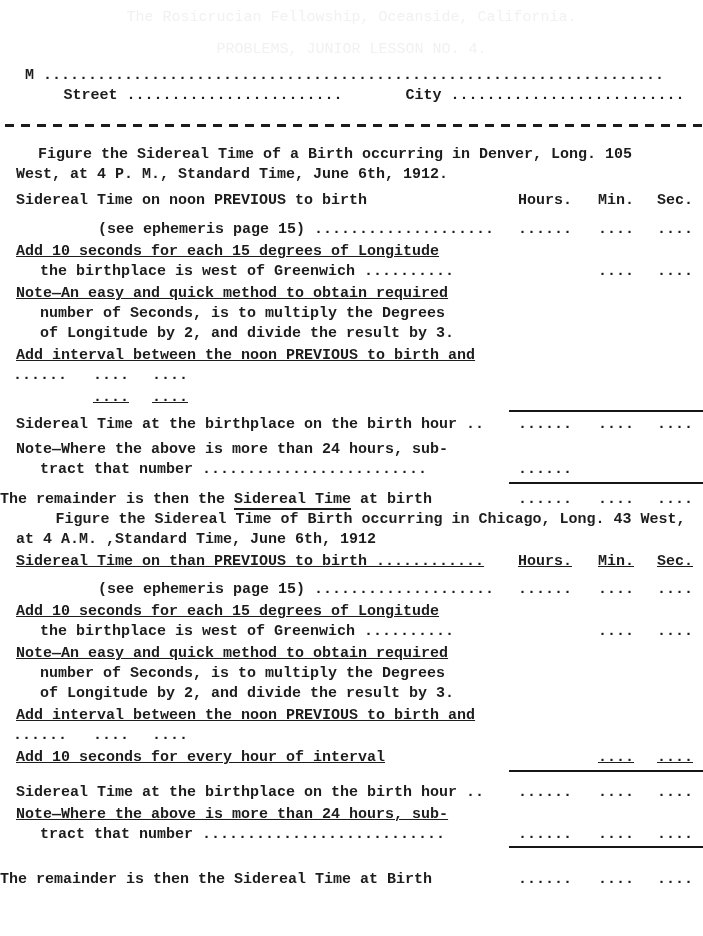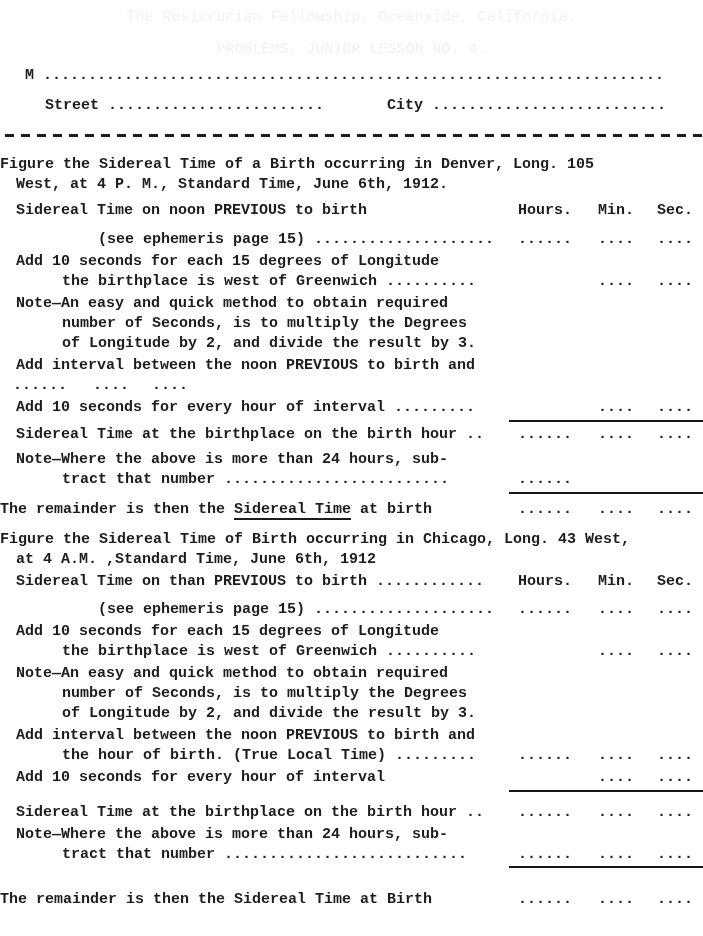--- a/index.html
+++ b/index.html
@@ -17,26 +17,26 @@
   .lt{flex:none;width:505px;box-sizing:border-box;white-space:pre;overflow:hidden;}
   .cell{flex:none;text-align:center;white-space:pre;overflow:hidden;}
   .ch{width:80px;}
   .cm{width:62px;}
   .cs{width:56px;}
   .rule{height:2px;background:#161616;width:194px;margin-left:509px;}
   .ghost{width:703px;text-align:center;color:#f1f1f1;font-weight:400;white-space:pre;overflow:hidden;}
   .dashes{height:3px;width:698px;margin-left:5px;
     background:repeating-linear-gradient(90deg,#1c1c1c 0 9px,transparent 9px 16px);}
   .ul{border-bottom:2px solid #1d1d1d;}
-  .pl8{padding-left:16px;}  .pl25{padding-left:25px;} .pl38{}
-  .pl42{padding-left:62px;}.pl45{padding-left:45px;} .pl70{}
+  .pl8{padding-left:16px;}  .pl25{padding-left:25px;} .pl38{padding-left:38px;}
+  .pl42{padding-left:40px;}.pl45{padding-left:45px;} .pl70{}
   .pl73{padding-left:98px;}
-  .mt1{margin-top:1px;}  .mt2{margin-top:2px;}  .mt3{margin-top:3px;}
+  .mt1{margin-top:1px;}  .mt2{margin-top:2px;text-decoration:underline;}  .mt3{margin-top:3px;}
   .mt5{margin-top:5px;}  .mt6{margin-top:6px;}  .mt8{margin-top:8px;}
-  .mt9{margin-top:9px;}  .mt10{margin-top:10px;}.mt11{margin-top:11px;}
+  .mt9{margin-top:9px;}  .mt10{text-align:center;}.mt11{margin-top:11px;}
   .mt12{margin-top:12px;}.mt18{margin-top:18px;}.mt22{margin-top:22px;}
 </style>
 </head>
 <body>
 
 <div class="ghost mt8">The Rosicrucian Fellowship, Oceanside, California.</div>
 <div class="ghost mt12">PROBLEMS, JUNIOR LESSON NO. 4.</div>
 
 <div class="full pl25 mt6">M .....................................................................</div>
 <div class="full pl45 mt10">Street ........................       City ..........................</div>
@@ -73,21 +73,20 @@
 <div class="full pl42">of Longitude by 2, and divide the result by 3.</div>
 
 <div class="full pl8 mt2">Add interval between the noon PREVIOUS to birth and</div>
 <div class="row">
   <div class="cell ch">......</div>
   <div class="cell cm">....</div>
   <div class="cell cs">....</div>
 </div>
 
 <div class="row mt2">
-  <div class="lt pl8">Add 10 seconds for every hour of interval .........</div>
   <div class="cell ch"></div>
   <div class="cell cm">....</div>
   <div class="cell cs">....</div>
 </div>
 
 <div class="rule mt2"></div>
 
 <div class="row mt3">
   <div class="lt pl8">Sidereal Time at the birthplace on the birth hour ..</div>
   <div class="cell ch">......</div>
@@ -136,21 +135,20 @@
   <div class="cell cm">....</div>
   <div class="cell cs">....</div>
 </div>
 
 <div class="full pl8 mt2">Note—An easy and quick method to obtain required</div>
 <div class="full pl42">number of Seconds, is to multiply the Degrees</div>
 <div class="full pl42">of Longitude by 2, and divide the result by 3.</div>
 
 <div class="full pl8 mt2">Add interval between the noon PREVIOUS to birth and</div>
 <div class="row">
-  <div class="lt pl42">the hour of birth. (True Local Time) .........</div>
   <div class="cell ch">......</div>
   <div class="cell cm">....</div>
   <div class="cell cs">....</div>
 </div>
 
 <div class="row mt2">
   <div class="lt pl8">Add 10 seconds for every hour of interval</div>
   <div class="cell ch"></div>
   <div class="cell cm">....</div>
   <div class="cell cs">....</div>

